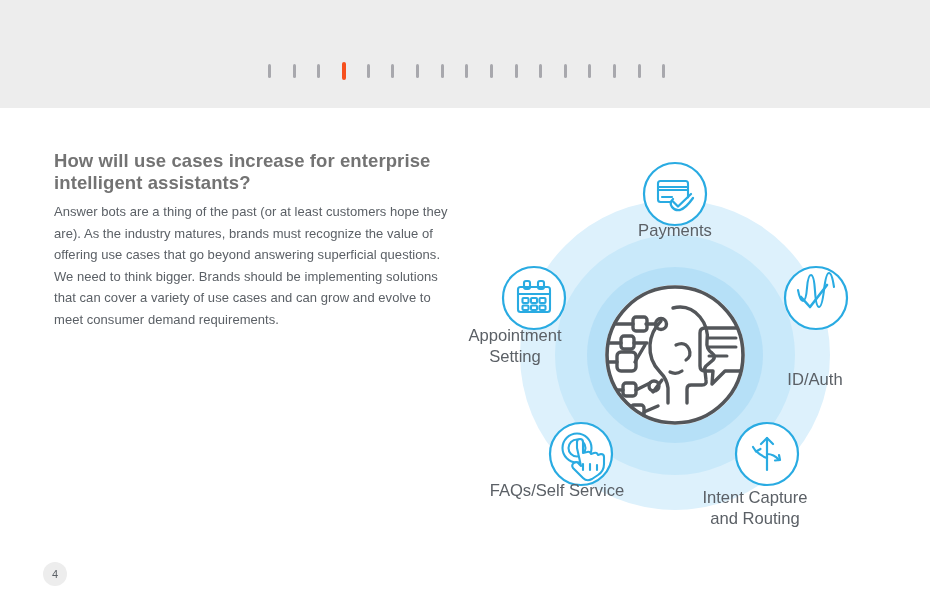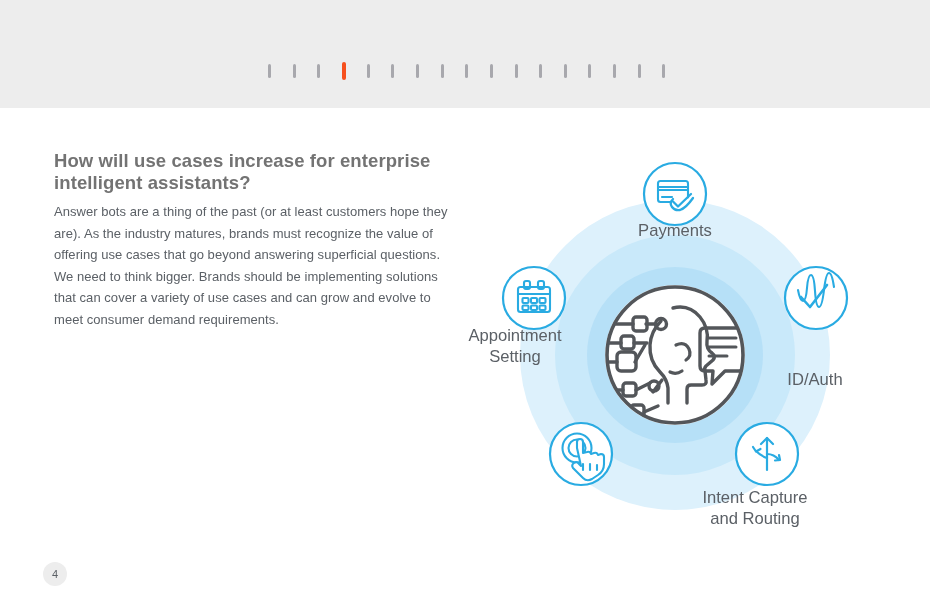--- a/index.html
+++ b/index.html
@@ -215,19 +215,20 @@
           <path d="M312 314 q7 0 12 6"></path>
           <path d="M320 320.5 l5 -0.5 l-1 -5"></path>
         </g>
       </g>
     </svg>
 
     <div class="node-label" id="lbl-payments">Payments</div>
     <div class="node-label" id="lbl-appointment">Appointment
 Setting</div>
     <div class="node-label" id="lbl-idauth">ID/Auth</div>
+    <div class="node-label" id="lbl-faqs">FAQs/Self Service</div>
     <div class="node-label" id="lbl-intent">Intent Capture
 and Routing</div>
   </div>
 
   <div class="page-badge">4</div>
 
 </div>
 
 </body></html>

